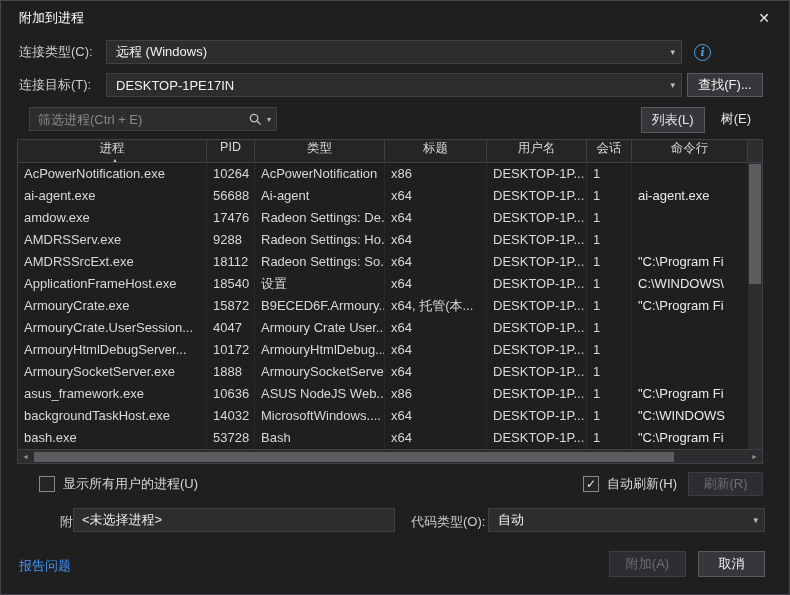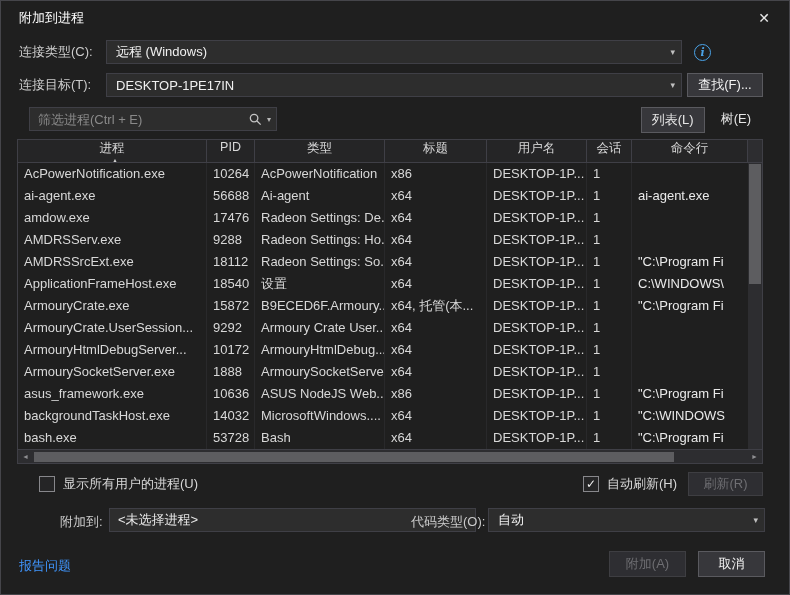--- a/index.html
+++ b/index.html
@@ -79,23 +79,23 @@
   .check-group { position:absolute; display:flex; align-items:center; gap:8px; }
   .cg-left { top:474px; left:38px; }
   .cg-right { top:474px; left:582px; }
   .checkbox { width:16px; height:16px; background:#252526; border:1px solid #87878b;
     display:flex; align-items:center; justify-content:center; color:#f1f1f1;
     font-size:12px; line-height:1; }
   .refresh-btn { position:absolute; top:471px; right:26px; width:75px; height:24px; }
 
   
   .attach-label { position:absolute; top:512px; left:18px; color:#cccccc;margin-left:41px; }
-  .attach-box { position:absolute; top:507px; left:72px; width:367px; height:24px;
+  .attach-box { position:absolute; top:507px; left:72px; width:322px; height:24px;
     background:#2d2d2d; border:1px solid #3f3f46; display:flex; align-items:center;
-    padding:0 8px; color:#e8e8e8;margin-left:36px; }
+    padding:0 8px; color:#e8e8e8; }
   .codetype-label { position:absolute; top:512px; left:410px; color:#cccccc; }
   .codetype-combo { position:absolute; top:507px; left:487px; width:277px; }
 
   
   .report-link { position:absolute; top:556px; left:18px; color:#4096ff; }
   .attach-btn { position:absolute; top:550px; left:608px; width:77px; height:26px; }
   .cancel-btn { position:absolute; top:550px; left:697px; width:67px; height:26px; }
 </style>
 </head>
 <body>
@@ -237,21 +237,21 @@
           <div class="td">ArmouryCrate.exe</div>
           <div class="td">15872</div>
           <div class="td">B9ECED6F.Armoury...</div>
           <div class="td">x64, 托管(本...</div>
           <div class="td">DESKTOP-1P...</div>
           <div class="td">1</div>
           <div class="td">"C:\Program Fi</div>
         </div>
         <div class="trow">
           <div class="td">ArmouryCrate.UserSession...</div>
-          <div class="td">9292</div>
+          <div class="td">4047</div>
           <div class="td">Armoury Crate User...</div>
           <div class="td">x64</div>
           <div class="td">DESKTOP-1P...</div>
           <div class="td">1</div>
           <div class="td"></div>
         </div>
         <div class="trow">
           <div class="td">ArmouryHtmlDebugServer...</div>
           <div class="td">10172</div>
           <div class="td">ArmouryHtmlDebug...</div>

